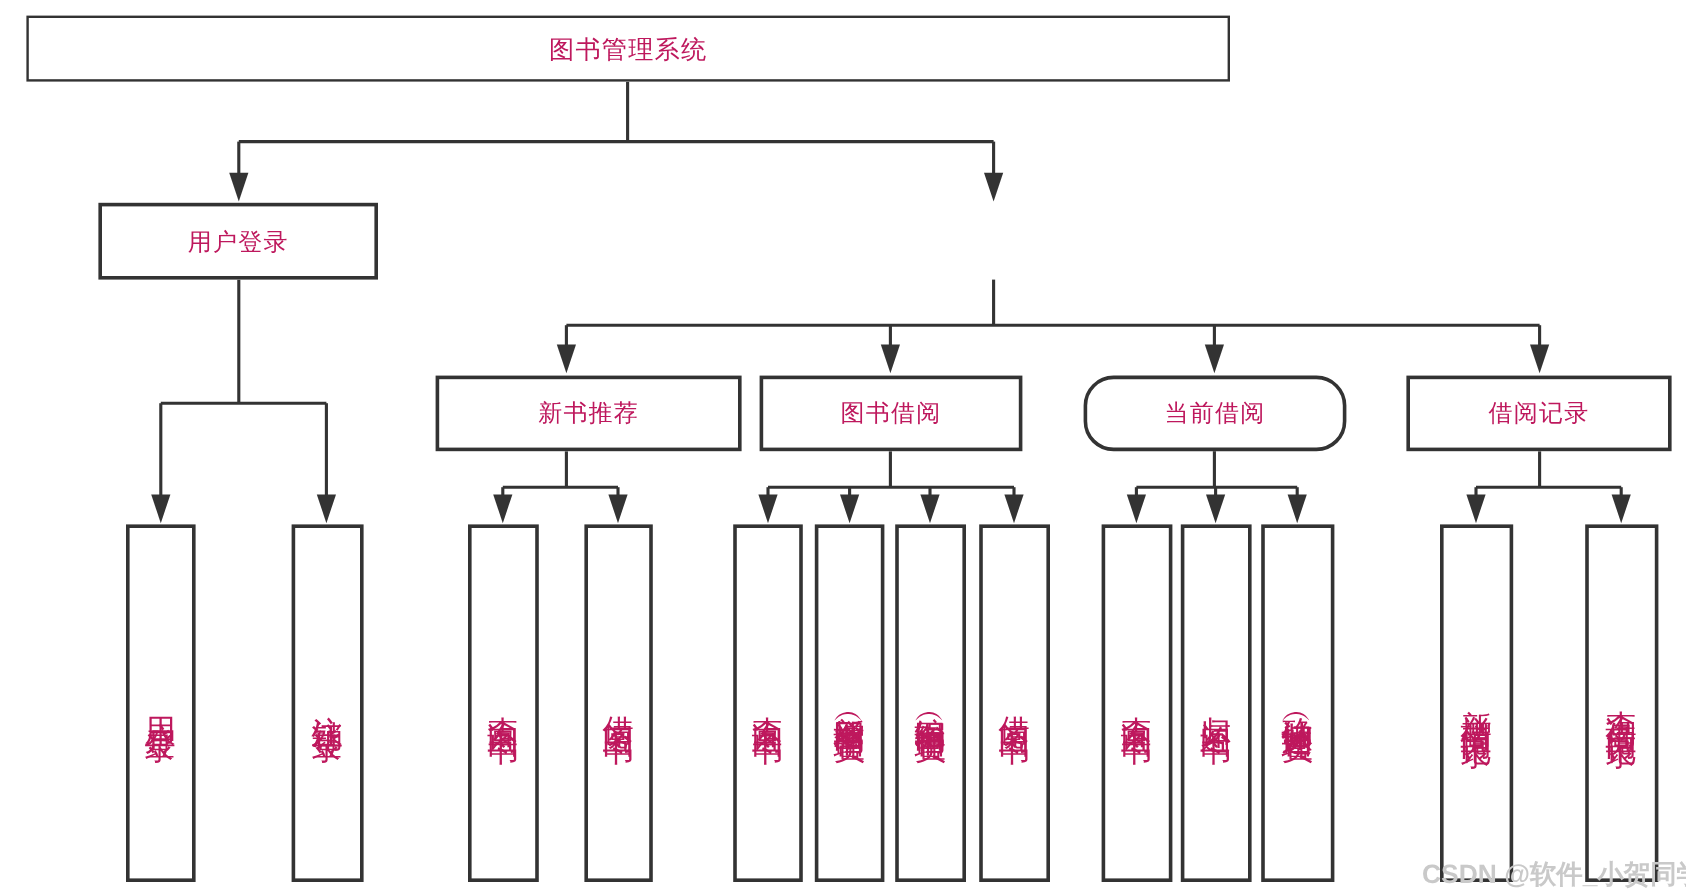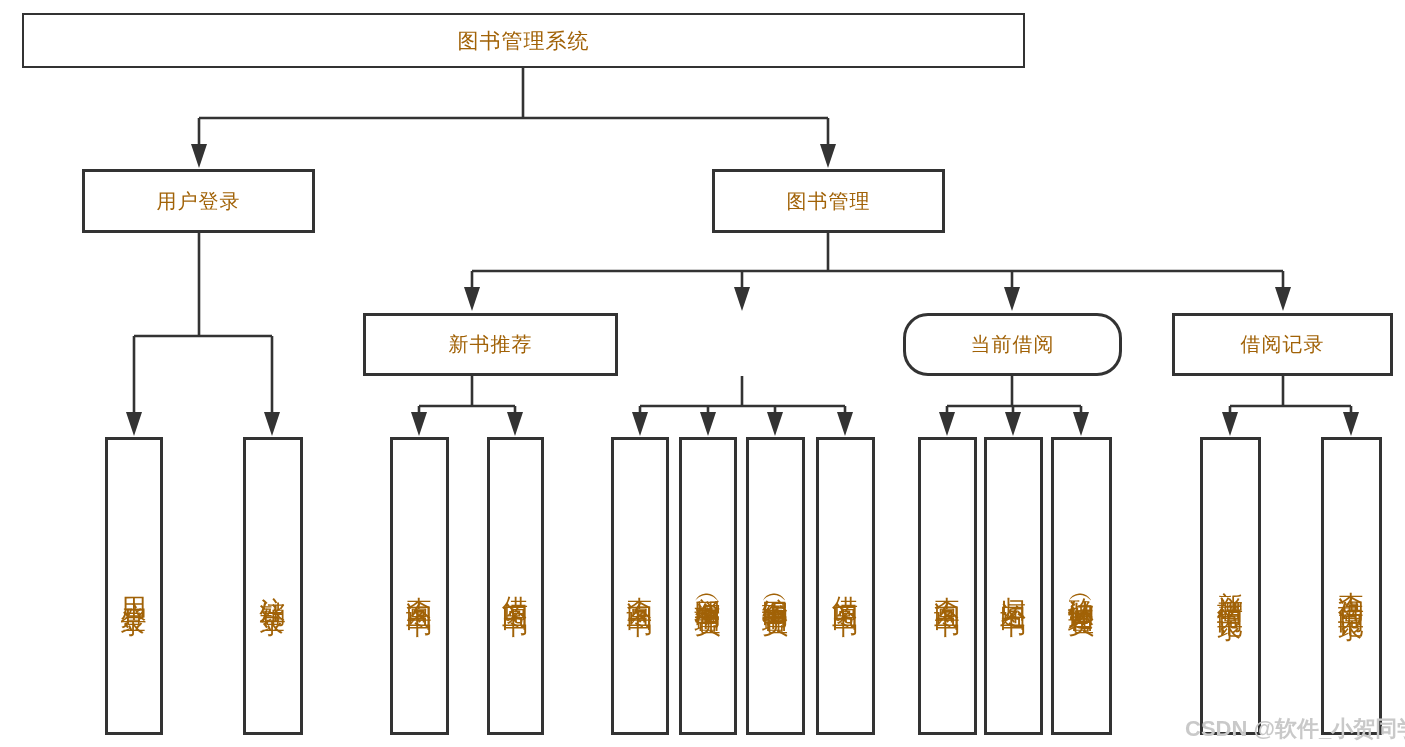--- a/index.html
+++ b/index.html
@@ -20,21 +20,21 @@
     left: 0;
     top: 0;
     width: 1405px;
     height: 747px;
   }
   .node {
     position: absolute;
     box-sizing: border-box;
     background: #ffffff;
     border: 3px solid #333333;
-    color: #a16207;
+    color: #be185d;
     display: flex;
     align-items: center;
     justify-content: center;
     text-align: center;
   }
   .node.root {
     border-width: 2px;
     font-size: 21px;
     letter-spacing: 1px;
   }
@@ -141,27 +141,27 @@
     </g>
   </svg>
 
   <div class="node root" style="left:22px; top:13px; width:1003px; height:55px;">
     <span>图书管理系统</span>
   </div>
 
   <div class="node h2" style="left:82px; top:169px; width:233px; height:64px;">
     <span>用户登录</span>
   </div>
-  <div class="node h2" style="left:712px; top:169px; width:233px; height:64px;">
-    <span>图书管理</span>
-  </div>
 
   <div class="node h3" style="left:363px; top:313px; width:255px; height:63px;">
     <span>新书推荐</span>
   </div>
+  <div class="node h3" style="left:633px; top:313px; width:219px; height:63px;">
+    <span>图书借阅</span>
+  </div>
   <div class="node h3" style="left:903px; top:313px; width:219px; height:63px;border-radius:25px;">
     <span>当前借阅</span>
   </div>
   <div class="node h3" style="left:1172px; top:313px; width:221px; height:63px;">
     <span>借阅记录</span>
   </div>
 
   <div class="node leaf" style="left:105px; top:437px; width:58px; height:298px;">
     <span class="vtext">用户登录</span>
   </div>

